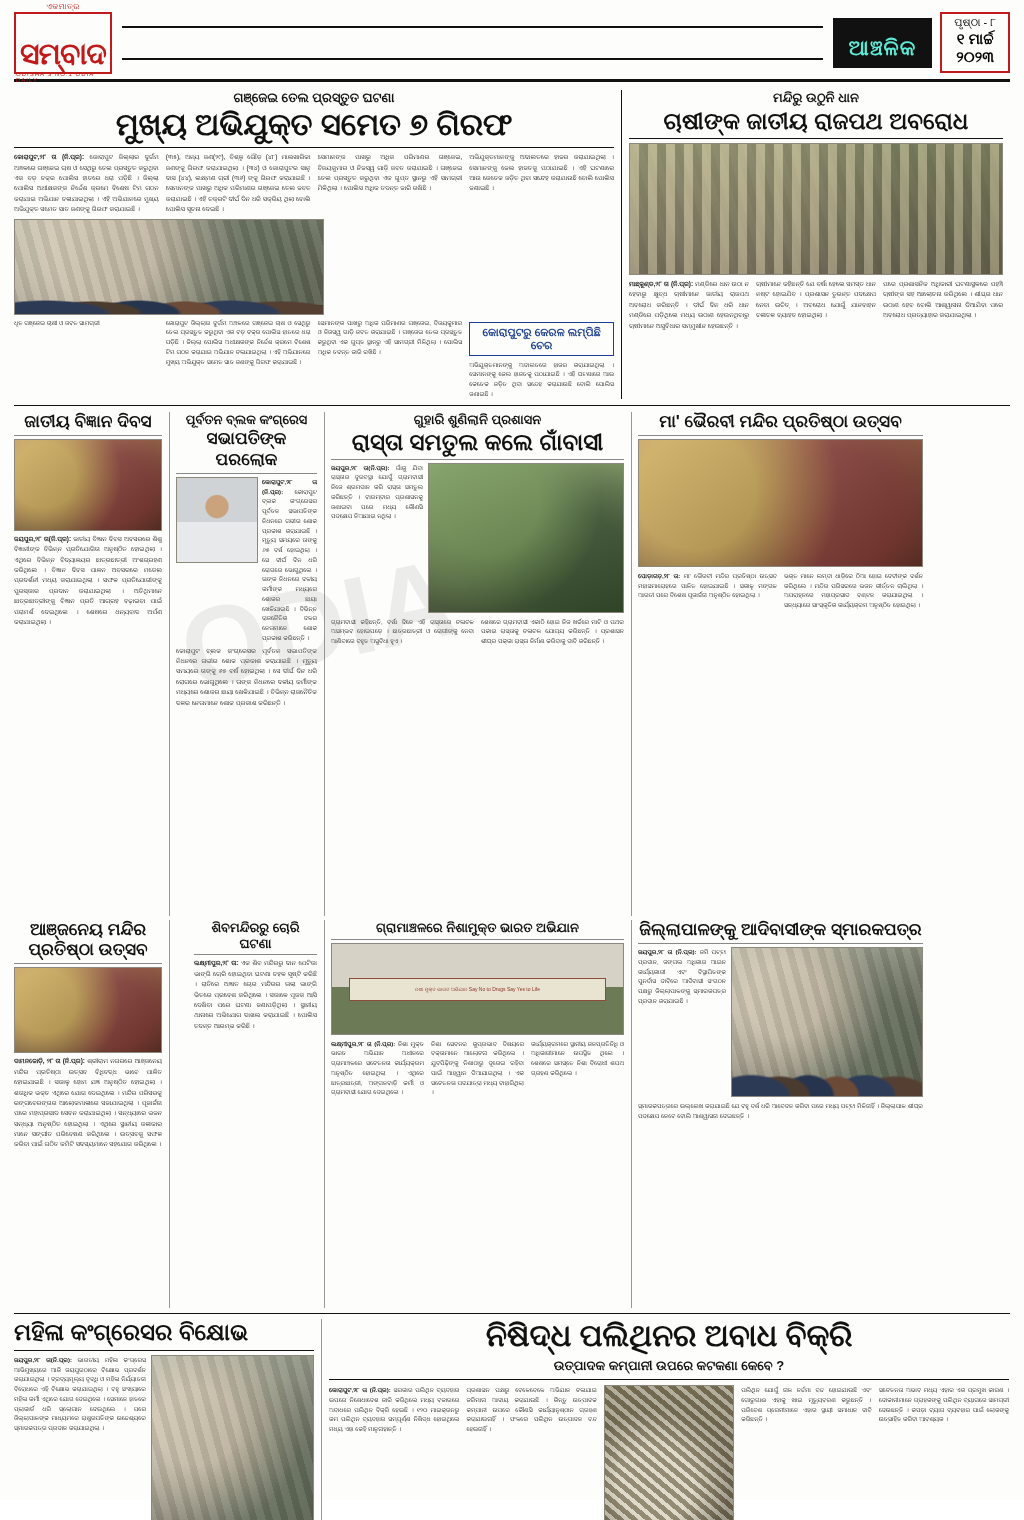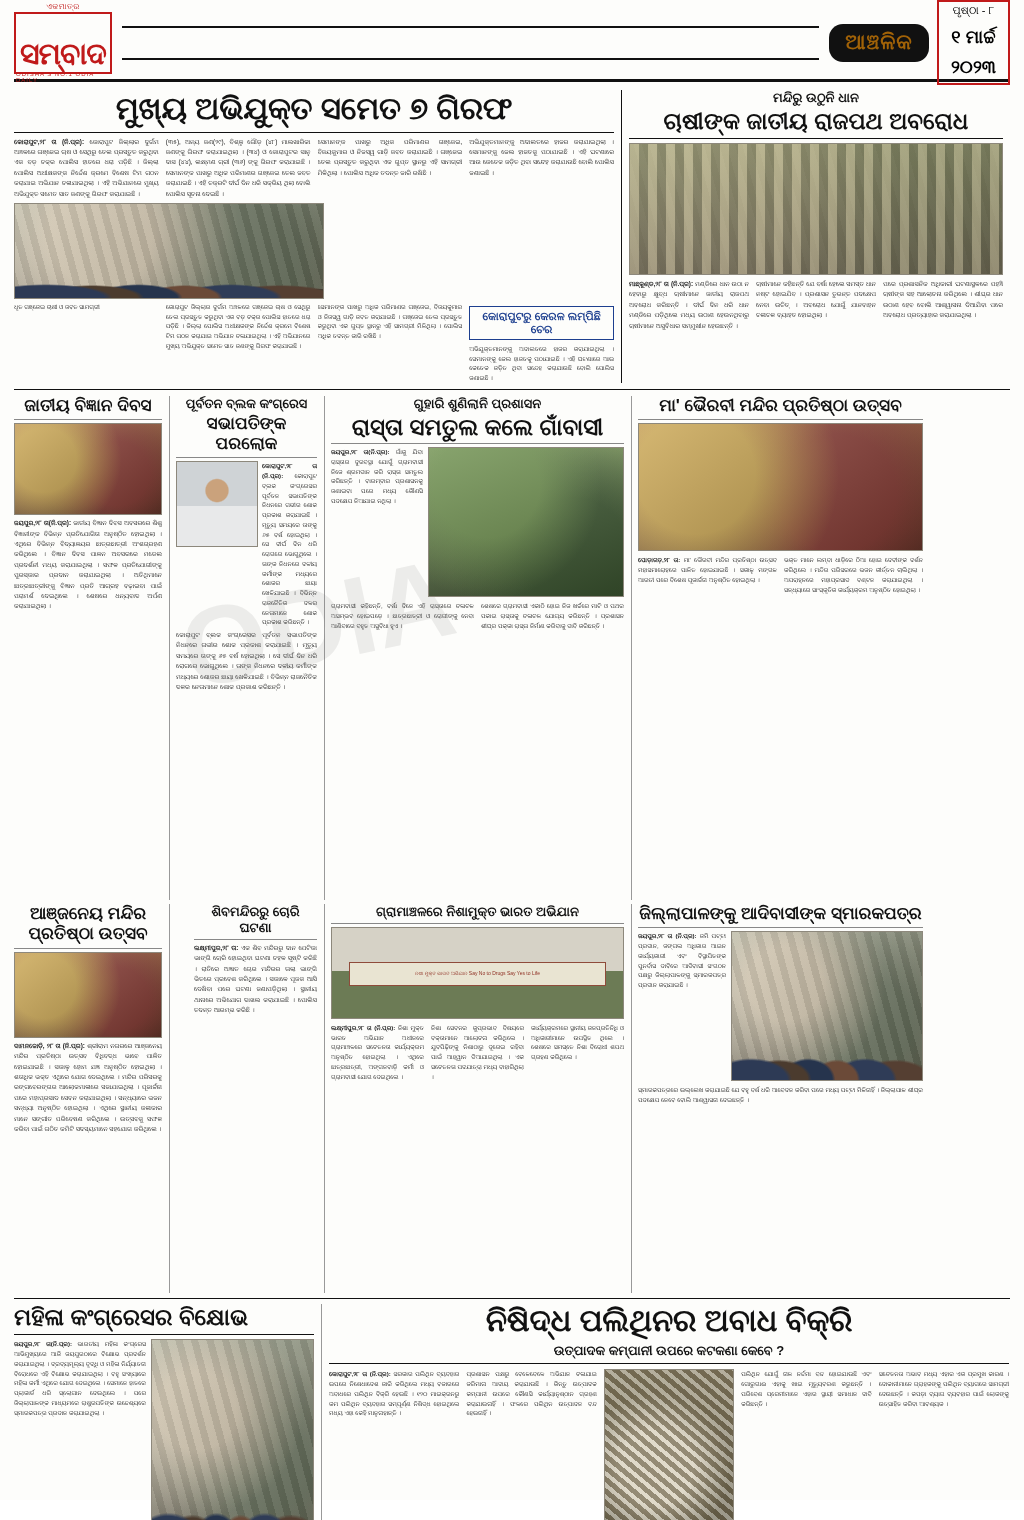--- a/index.html
+++ b/index.html
@@ -37,37 +37,37 @@
   }
   .logo-top { font-size: 8px; letter-spacing: .5px; }
   .logo-mid { font-size: 30px; font-weight: bold; letter-spacing: -1px; margin-top: 28px; }
   .logo-bot { font-size: 6px; letter-spacing: 1px; margin-top: 2px; }
   .masthead-rule {
     flex: 1; height: 34px; margin: 0 10px;
     border-top: 2px solid #111;
     border-bottom: 2px solid #111;
   }
   .section-badge {
-    background: #111; color: #a16207;
+    background: #111; color: #5eead4;
     font-size: 21px; font-weight: bold;
-    padding: 6px 16px 8px;
-    border-radius: 14px;
+    padding: 18px 16px 8px;
+    border-radius: 0;
     letter-spacing: 1px;
   }
   .edition {
     border: 2px solid #c01a1a;
     color: #000000;
     text-align: center;
     margin-left: 8px;
     padding: 2px 12px 4px;
     line-height: 1.25;
     font-size: 12px;
   }
   .edition .pg { font-size: 11px; }
-  .edition .dt { font-size: 18px; font-weight: bold; margin-top: 8px; }
+  .edition .dt { font-size: 15px; font-weight: bold; }
 
   
   .hl-1 { font-size: 31px; font-weight: bold; text-align: center; line-height: 1.12; letter-spacing: -.3px; }
   .hl-2 { font-size: 23px; font-weight: bold; text-align: center; line-height: 1.15; }
   .hl-3 { font-size: 17px; font-weight: bold; text-align: center; line-height: 1.2; }
   .hl-4 { font-size: 13px; font-weight: bold; text-align: center; line-height: 1.22; }
   .kicker { font-size: 13px; font-weight: bold; text-align: center; line-height: 1.2; }
   .body-col {
     font-size: 6.4px;
     line-height: 1.62;
@@ -192,20 +192,21 @@
       <div class="dt">୧ ମାର୍ଚ୍ଚ</div>
       <div class="dt">୨୦୨୩</div>
     </div>
   </div>
 
   <div class="watermark">ODIA</div>
 
   <div class="cols" style="margin-top:8px;">
 
     <div style="width:600px;">
+      <div class="kicker">ଗଞ୍ଜେଇ ତେଲ ପ୍ରସ୍ତୁତ ଘଟଣା</div>
       <div class="hl-1" style="margin-top:2px;">ମୁଖ୍ୟ ଅଭିଯୁକ୍ତ ସମେତ ୭ ଗିରଫ</div>
       <div class="rule" style="margin:5px 0 4px;"></div>
       <div class="cols">
         <div class="col" style="width:148px;">
           <div class="body-col"><b>କୋରାପୁଟ,୨୮ ତା (ନି.ପ୍ର):</b> <span>କୋରାପୁଟ ଜିଲ୍ଲାର ଦୁର୍ଗମ ଅଞ୍ଚଳରେ ଗଞ୍ଜେଇ ଚାଷ ଓ ସେଥିରୁ ତେଲ ପ୍ରସ୍ତୁତ କରୁଥିବା ଏକ ବଡ଼ ଚକ୍ର ପୋଲିସ ହାତରେ ଧରା ପଡ଼ିଛି । ଜିଲ୍ଲା ପୋଲିସ ଅଧୀକ୍ଷକଙ୍କ ନିର୍ଦ୍ଦେଶ କ୍ରମେ ବିଶେଷ ଟିମ ଗଠନ କରାଯାଇ ଅଭିଯାନ ଚଳାଯାଇଥିଲା । ଏହି ଅଭିଯାନରେ ମୁଖ୍ୟ ଅଭିଯୁକ୍ତ ସମେତ ସାତ ଜଣଙ୍କୁ ଗିରଫ କରାଯାଇଛି ।</span></div>
         </div>
         <div class="col" style="width:148px;">
           <div class="body-col">(୩୫), ଅନ୍ୟ ଜଣ(୨୯), ବିଶ୍ଳୁ ଗୌଡ଼ (୪୮) ମାଲଖାରିକା ଜଣଙ୍କୁ ଗିରଫ କରାଯାଇଥିଲା । (୩୪) ଓ କୋରାପୁଟର ସାନୁ ଦାସ (୪୪), ଲକ୍ଷ୍ମଣ ଗ୍ରୀ (୩୬) ଙ୍କୁ ଗିରଫ କରାଯାଇଛି । ସେମାନଙ୍କ ପାଖରୁ ଅଧିକ ପରିମାଣର ଗଞ୍ଜେଇ ତେଲ ଜବତ କରାଯାଇଛି । ଏହି ଚକ୍ରଟି ଦୀର୍ଘ ଦିନ ଧରି ସକ୍ରିୟ ଥିଲା ବୋଲି ପୋଲିସ ସୂଚନା ଦେଇଛି ।</div>
         </div>
         <div class="col" style="width:148px;">

